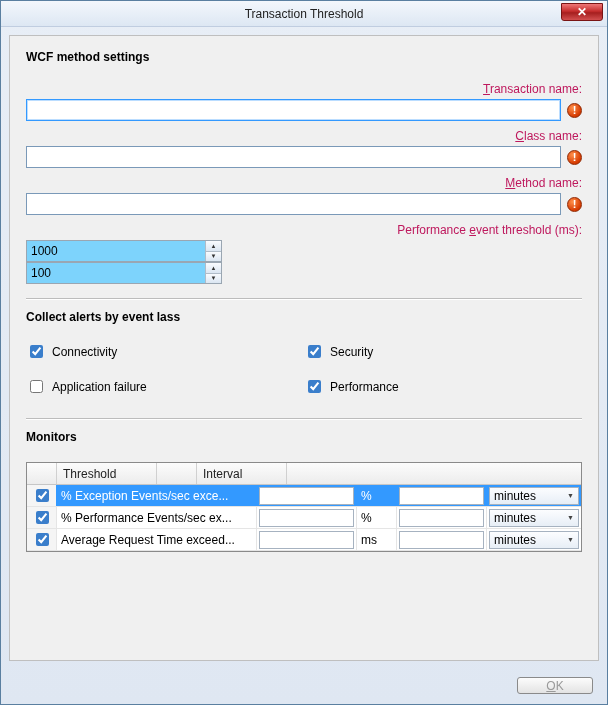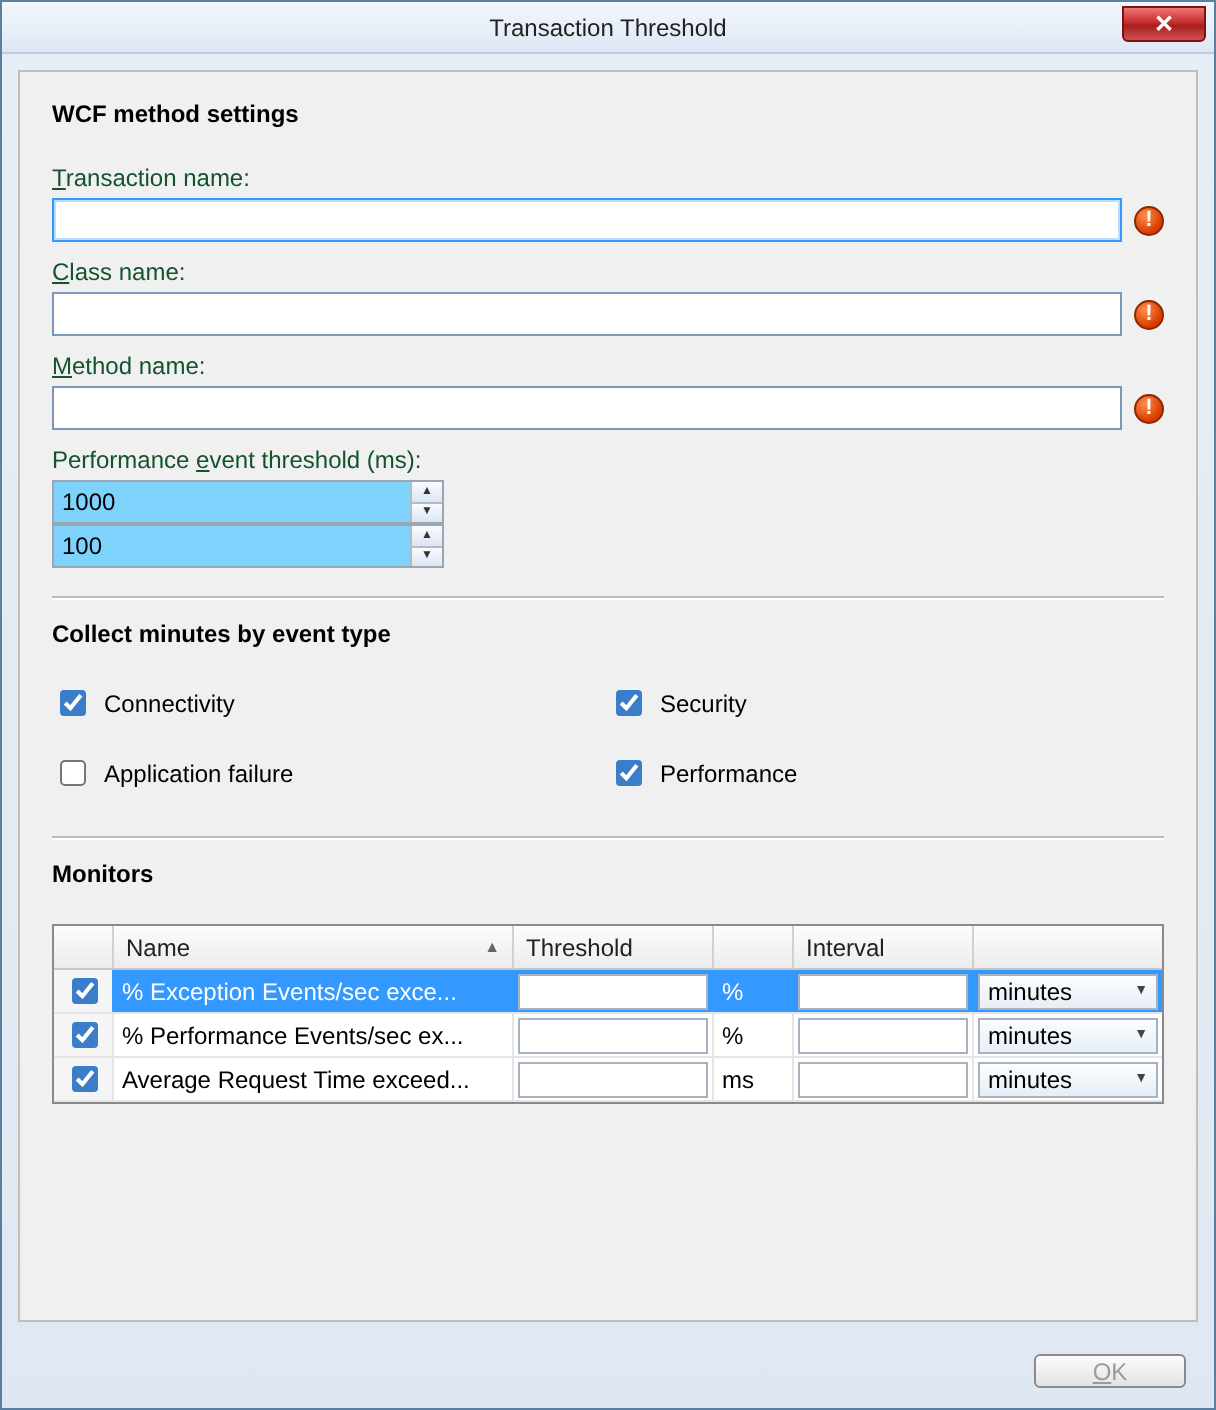--- a/index.html
+++ b/index.html
@@ -53,21 +53,22 @@
     display: flex;
     flex-direction: column;
     position: relative;
   }
   .section-title {
     font-weight: bold;
     margin-bottom: 10px;
   }
   .field-label {
     margin: 8px 0 3px 0;
-    color: #14532d;
+    color: #be185d;
+    text-align: right;
   }
   .field-label .u { text-decoration: underline; }
   .field-row {
     display: flex;
     align-items: center;
     gap: 6px;
   }
   .text-input {
     flex: 1;
     height: 22px;
@@ -250,21 +251,21 @@
     <div class="spinner">
       <input value="100" style="">
       <div class="spin-buttons">
         <div>▲</div>
         <div>▼</div>
       </div>
     </div>
 
     <hr class="sep">
 
-    <div class="section-title">Collect minutes by event type</div>
+    <div class="section-title">Collect alerts by event lass</div>
     <div class="checks-row">
       <label>
         <input type="checkbox" checked="" style="">
         <span>Connectivity</span>
       </label>
       <label>
         <input type="checkbox" checked="" style="">
         <span>Security</span>
       </label>
     </div>
@@ -279,24 +280,20 @@
       </label>
     </div>
 
     <hr class="sep">
 
     <div class="section-title">Monitors</div>
 
     <div class="monitors-box">
       <div class="mon-header">
         <div class="col-chk"></div>
-        <div class="col-name">
-          <span>Name</span>
-          <span class="sort-arrow">▲</span>
-        </div>
         <div class="col-th">
           <span>Threshold</span>
         </div>
         <div class="col-unit"></div>
         <div class="col-int">
           <span>Interval</span>
         </div>
         <div class="col-intunit"></div>
       </div>
 

